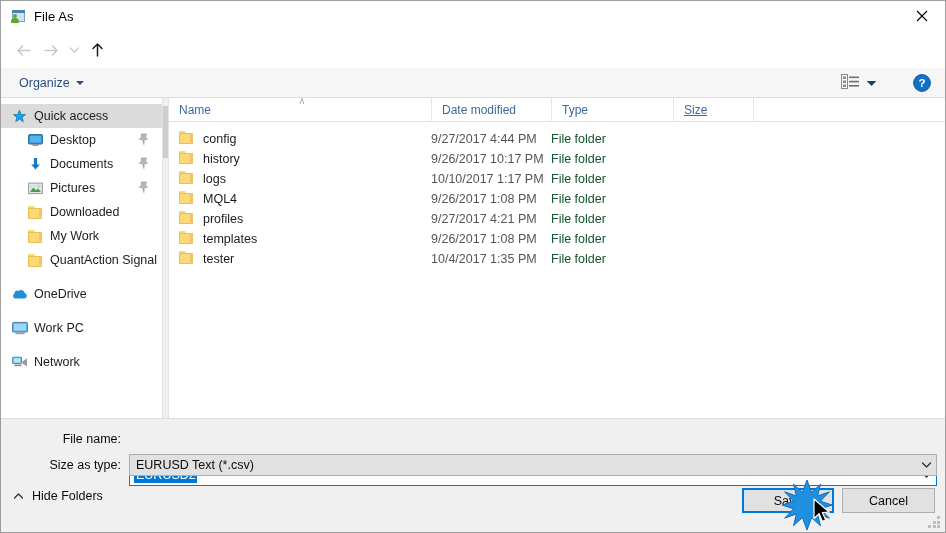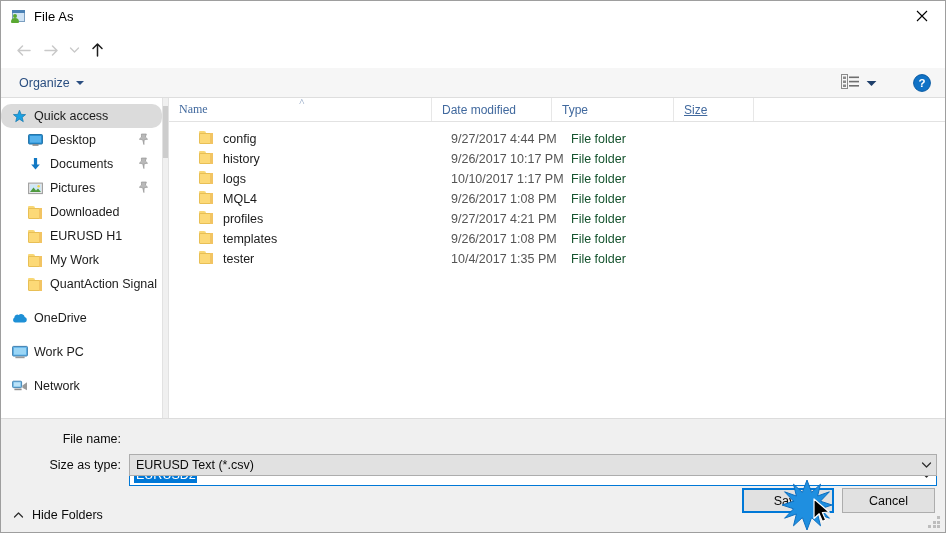--- a/index.html
+++ b/index.html
@@ -188,21 +188,21 @@
     background: #cdcdcd;
   }
   .navitem {
     position: relative;
     height: 24px;
     display: flex; align-items: center;
     font-size: 12.5px; color: #1b1b1b;
     padding-left: 10px;
     white-space: nowrap;
   }
-  .navitem.sel { background: #dbdbdb; border-radius: 10px; }
+  .navitem.sel { background: #dbdbdb; }
   .navitem .ico {
     width: 17px; height: 16px; flex: none;
     margin-right: 6px;
     display: flex; align-items: center; justify-content: center;
   }
   .navitem.lvl1 { padding-left: 26px; }
   .navitem.lvl0 { padding-left: 10px; }
   .navitem .pin {
     position: absolute; right: 12px; top: 5px;
     width: 12px; height: 13px;
@@ -222,31 +222,31 @@
     background: #ffffff;
   }
   .colh {
     position: absolute; top: 0; height: 23px;
     display: flex; align-items: center;
     font-size: 12px; color: #41699e;
     padding-left: 10px;
     border-left: 1px solid #e7e7e7;
     white-space: nowrap;
   }
-  .colh:first-child { border-left: none; font-family: Liberation Serif, serif; }
+  .colh:first-child { border-left: none; }
   #sort-arrow {
     position: absolute; left: 130px; top: -1px;
     font-size: 10px; color: #7f98bb; line-height: 10px;
   }
   .frow {
     position: relative; height: 20px;
     display: flex; align-items: center;
     font-size: 12.5px; color: #1b1b1b;
   }
-  .fcell { position: absolute; top: 0; height: 20px; display: flex; align-items: center; white-space: nowrap; margin-left: 20px; }
+  .fcell { position: absolute; top: 0; height: 20px; display: flex; align-items: center; white-space: nowrap; }
   .fcell.name { left: 10px; }
   .fcell.name .fi { margin-right: 8px; }
   .fcell.date { left: 262px; color: #555; }
   .fcell.type { left: 382px; color: #14532d; }
   .fcell.size { left: 504px; color: #555; }
 
   
   #footer {
     position: absolute; left: 0; top: 417px;
     width: 944px; height: 114px;
@@ -281,21 +281,21 @@
   #savetype-combo {
     position: absolute; left: 128px; top: 35px;
     width: 808px; height: 22px;
     background: #e1e1e1;
     border: 1px solid #adadad;
     display: flex; align-items: center;
   }
   #savetype-value { margin-left: 6px; font-size: 12.5px; color: #0b0b0b; }
 
   #hide-folders {
-    position: absolute; left: 12px; top: 89px;
+    position: absolute; left: 12px; top: 70px;
     display: flex; align-items: center;
     font-size: 12.5px; color: #0b0b0b;
   }
   #hide-folders .chev { margin-right: 8px; font-size: 10px; color: #333; }
 
   .dlgbtn {
     position: absolute; top: 69px; height: 25px;
     display: flex; align-items: center; justify-content: center;
     font-size: 12.5px; color: #0b0b0b;
     background: #e1e1e1; border: 1px solid #adadad;
@@ -506,30 +506,20 @@
         <span class="ico">
           <span class="folder-ico">
               <span class="tab"></span>
               <span class="body"></span>
               <span class="shade"></span>
             </span>
         </span>
         <span>Downloaded</span>
       </div>
 
-      <div class="navitem lvl1">
-        <span class="ico">
-          <span class="folder-ico">
-              <span class="tab"></span>
-              <span class="body"></span>
-              <span class="shade"></span>
-            </span>
-        </span>
-        <span>EURUSD H1</span>
-      </div>
 
       <div class="navitem lvl1">
         <span class="ico">
           <span class="folder-ico">
               <span class="tab"></span>
               <span class="body"></span>
               <span class="shade"></span>
             </span>
         </span>
         <span>My Work</span>

